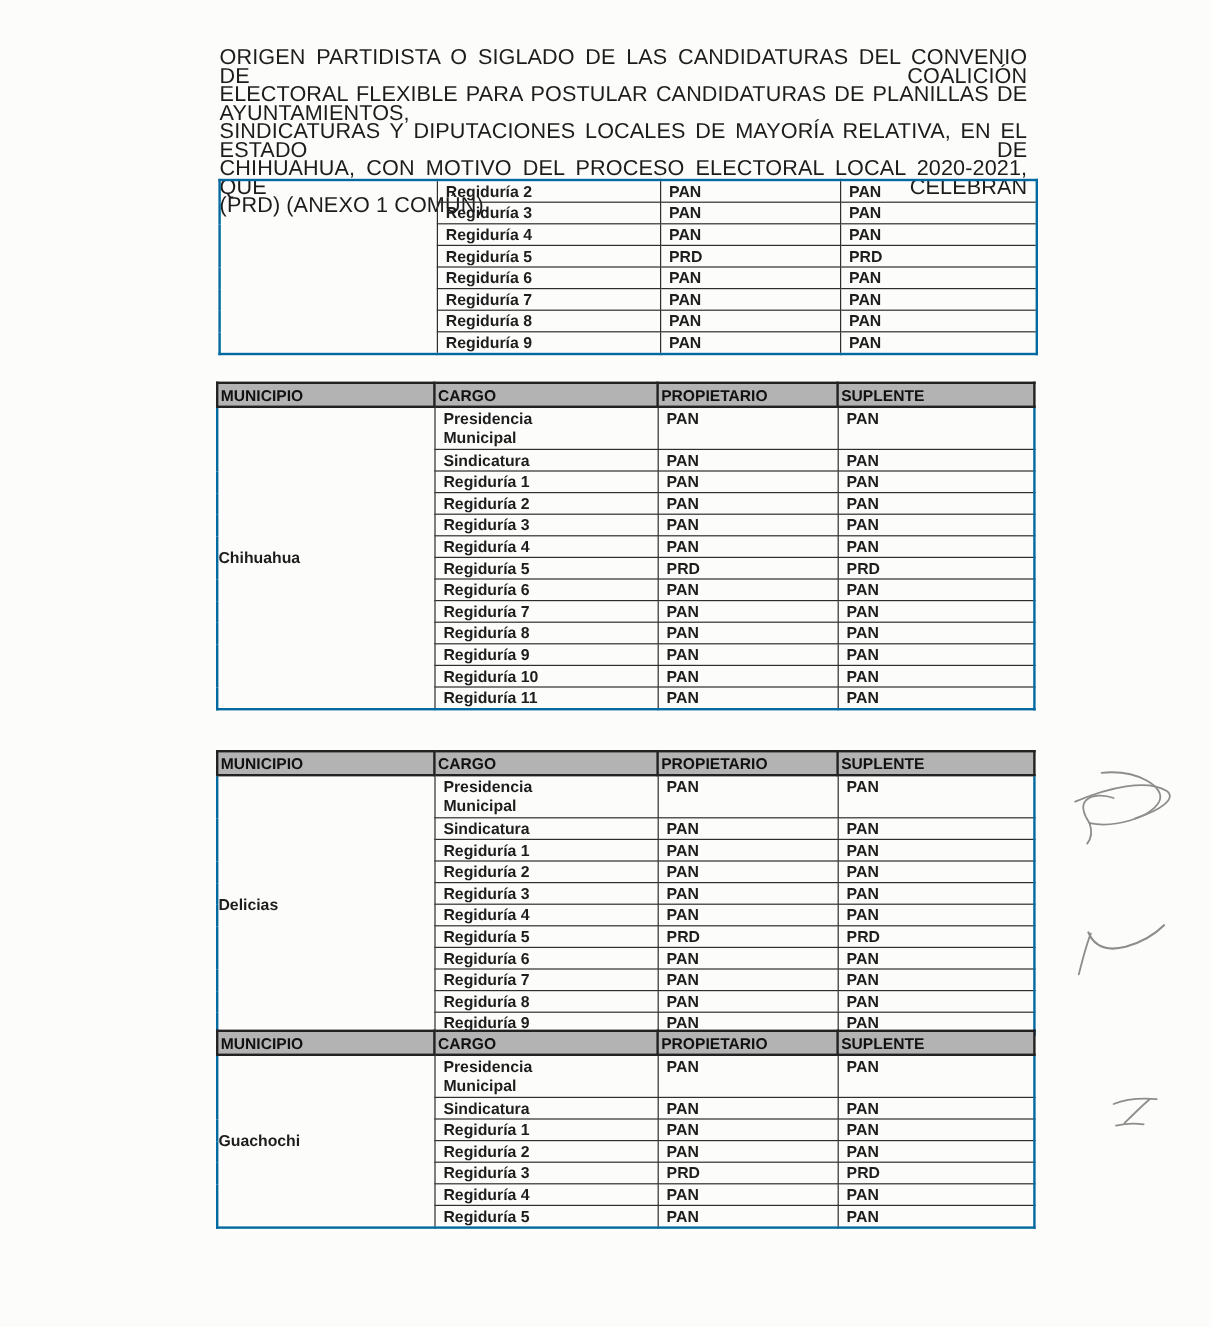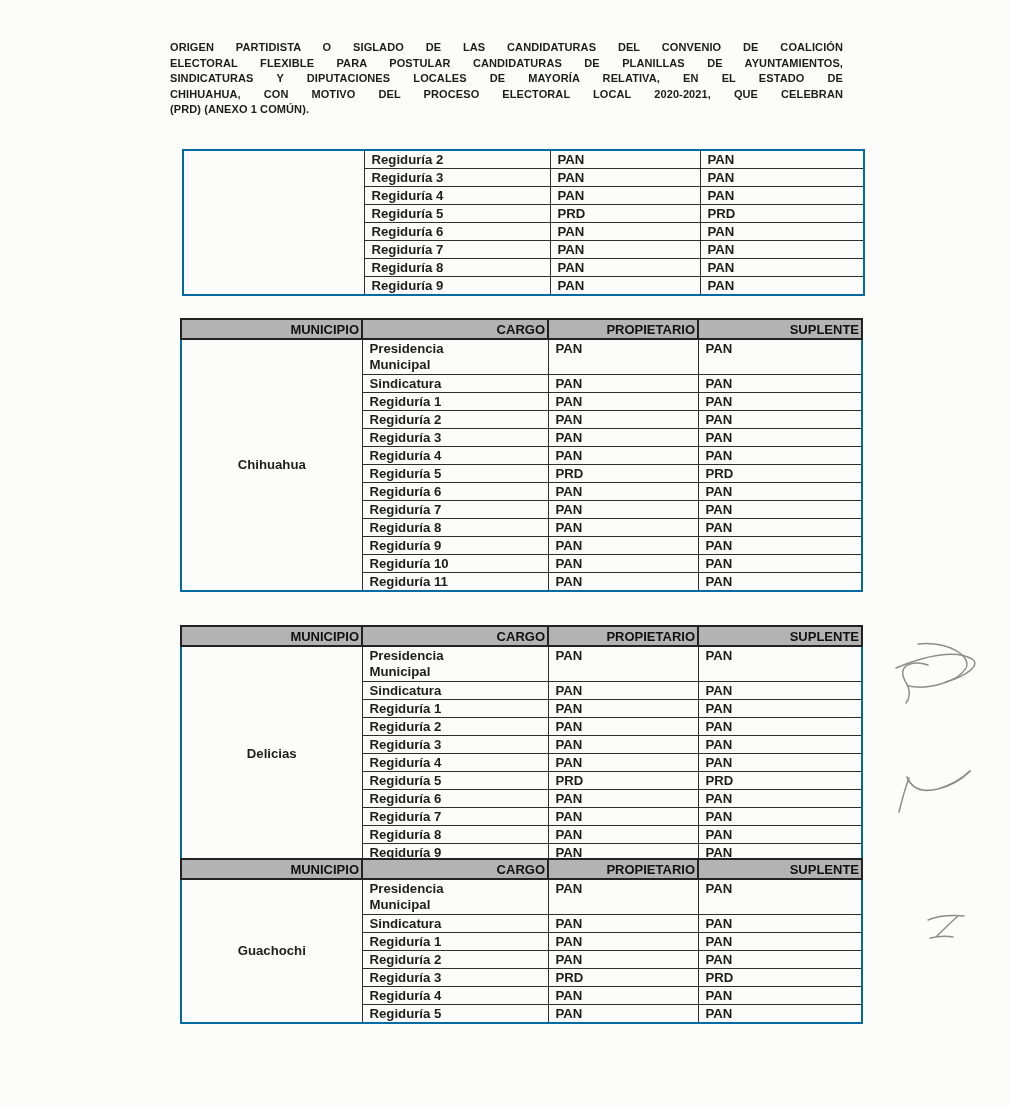--- a/index.html
+++ b/index.html
@@ -5,22 +5,22 @@
   html,body{margin:0;padding:0;}
   .page{
     position:relative;
     width:1010px;height:1106px;
     background:#fcfcfb;
     overflow:hidden;
     font-family:"Liberation Sans",sans-serif;
   }
   
   .doc-par{
-    position:absolute;left:170px;top:40px;width:673px;
-    font-weight:700;font-size:11px;line-height:15.5px;
+    position:absolute;left:183px;top:40px;width:673px;
+    font-weight:400;font-size:18px;line-height:15.5px;
     color:#1c1c1c;letter-spacing:.1px;
   }
   .jline{text-align:justify;text-align-last:justify;}
   .jline.last{text-align-last:left;}
 
   
   .tblwrap{position:absolute;}
   .tw0{left:182px;top:149px;}
   .tw1{left:180px;top:318px;}
   .tw2{left:180px;top:625px;}
@@ -30,33 +30,33 @@
     border-collapse:collapse;table-layout:fixed;width:681px;
     font-family:"Liberation Sans",sans-serif;
     font-size:13.2px;font-weight:700;color:#1d1d1d;
     border:2px solid #0369a1;
   }
   col.c0{width:181px;}col.c1{width:186px;}col.c2{width:150px;}col.c3{width:164px;}
   table.doc th{
     background:#b3b3b3;border:2px solid #222;
     height:18px;padding:0 2px;
     font-size:13px;font-weight:700;color:#111;
-    text-align:right;vertical-align:middle;
+    text-align:left;vertical-align:middle;
   }
   table.doc td{
     border:1px solid #2e2e2e;
     vertical-align:top;text-align:left;
     padding:1px 2px 0 7px;line-height:16px;
     white-space:pre-line;overflow:hidden;
   }
   .tw0 td,.tw1 td{height:16px;}
   .tw2 td,.tw3 td{height:15px;}
   table.doc td.dbl{height:33px;}
   table.doc td.mun{
-    vertical-align:middle;text-align:center;padding:0;
+    vertical-align:middle;text-align:left;padding:0;
   }
   
   .marks{position:absolute;left:0;top:0;pointer-events:none;}
 </style>
 </head>
 <body>
 
 <div class="page">
 
   <div class="doc-par" id="doc-par">

